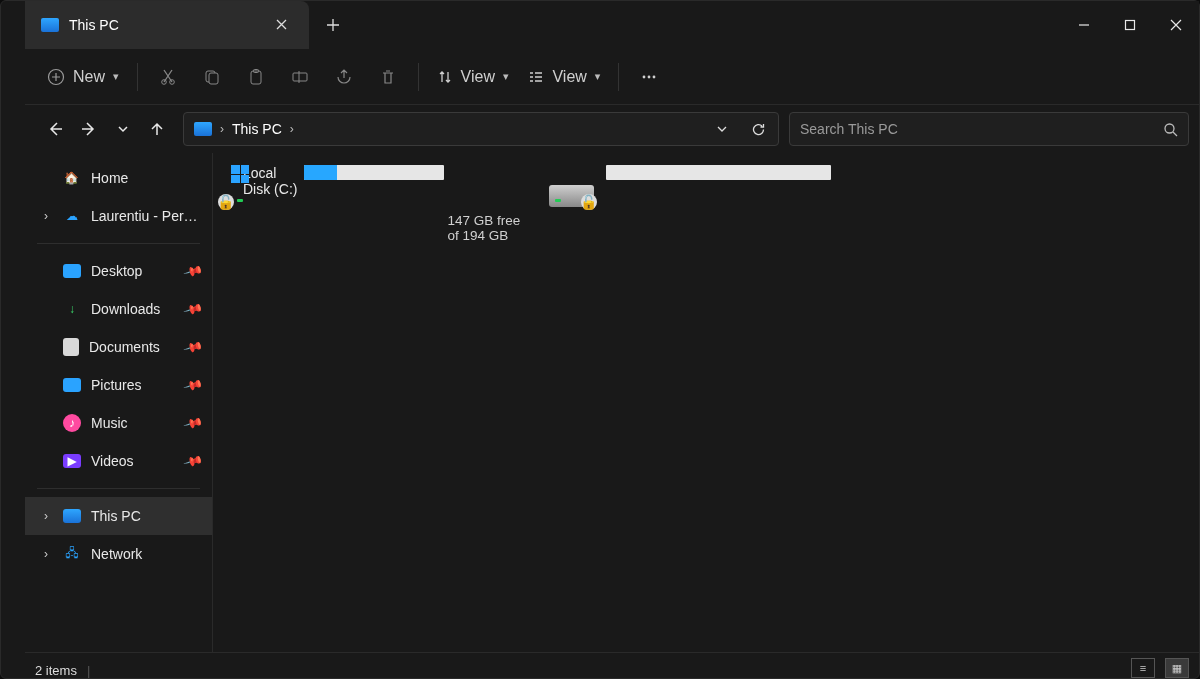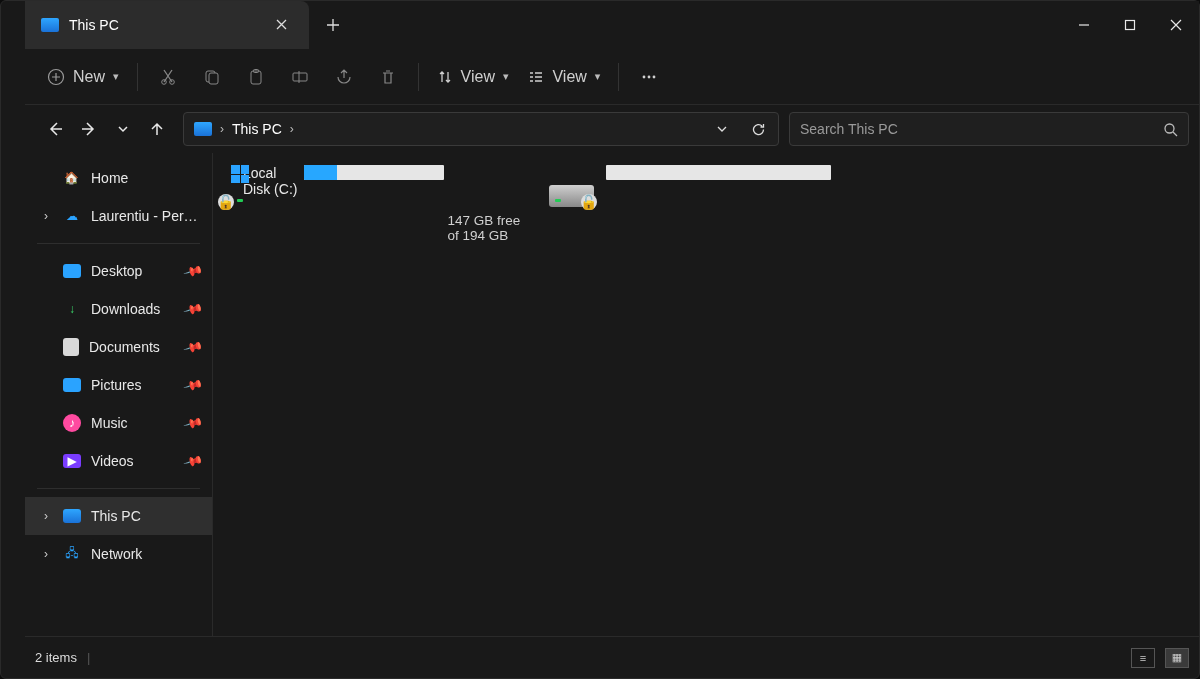--- a/index.html
+++ b/index.html
@@ -73,21 +73,21 @@
 .drive-icon .winbadge { position: absolute; left: 0; top: 0; width: 18px; height: 18px; display: grid; grid-template: 1fr 1fr / 1fr 1fr; gap: 1px; }
 .drive-icon .winbadge span { background: #2aa3ff; }
 .drive-icon .lock { position: absolute; right: -3px; bottom: -3px; font-size: 14px; color: #555; background: #ddd; border-radius: 50%; width: 16px; height: 16px; display: flex; align-items: center; justify-content: center; }
 .drive-info { flex: 1; display: flex; flex-direction: row; gap: 4px; justify-content: flex-end; }
 .drive-name { font-size: 14px; }
 .drive-bar { width: 225px; height: 15px; background: #e6e6e6; border-radius: 1px; overflow: hidden; }
 .drive-fill { height: 100%; background: #27a7ff; }
 .drive-sub { font-size: 13.5px; color: #d0d0d0; margin-top: 48px; }
 
 
-.statusbar { height: 42px; border-top: 1px solid #2a2a2a; display: flex; align-items: center; padding: 0 10px; font-size: 13px; color: #ddd; gap: 10px; }
+.statusbar { height: 26px; border-top: 1px solid #2a2a2a; display: flex; align-items: flex-end; padding: 0 10px; font-size: 13px; color: #ddd; gap: 10px; }
 .statusbar .vspc { flex: 1; }
 .viewbtn { width: 24px; height: 20px; border: 1px solid #555; display: flex; align-items: center; justify-content: center; font-size: 11px; color: #ccc; }
 .viewbtn.active { background: #3a3a3a; }
 
 svg { display: block; }
 </style>
 </head>
 <body>
 
 <div class="window">

